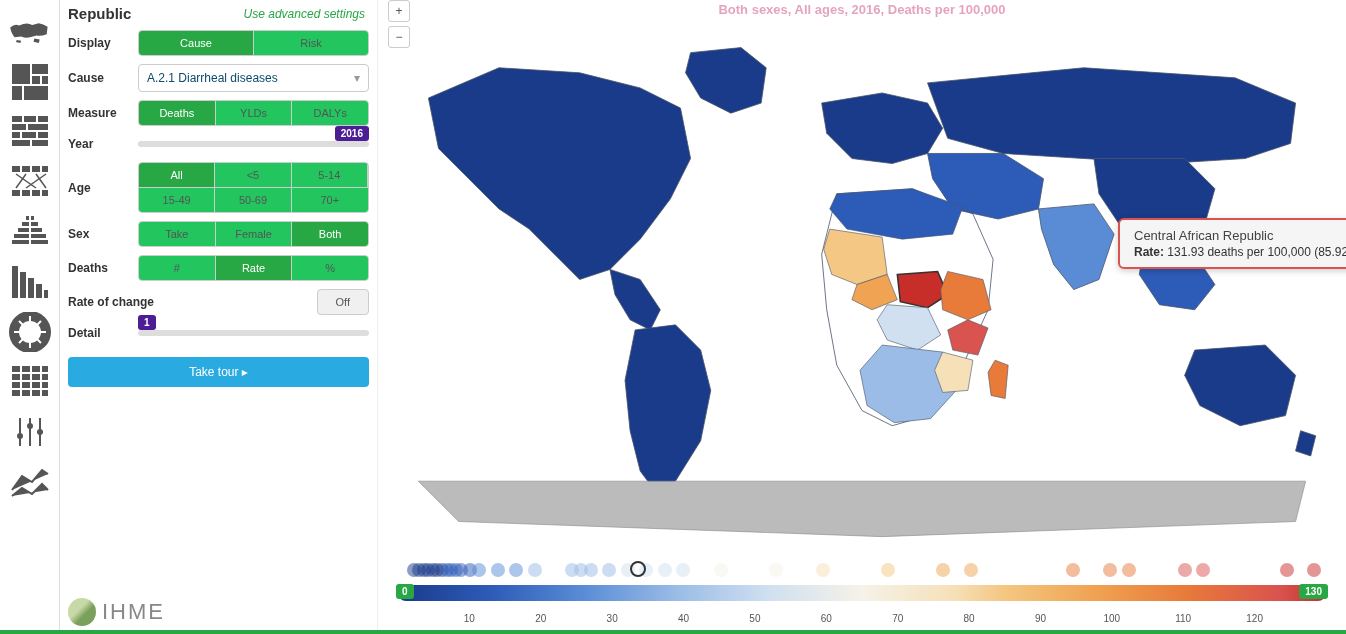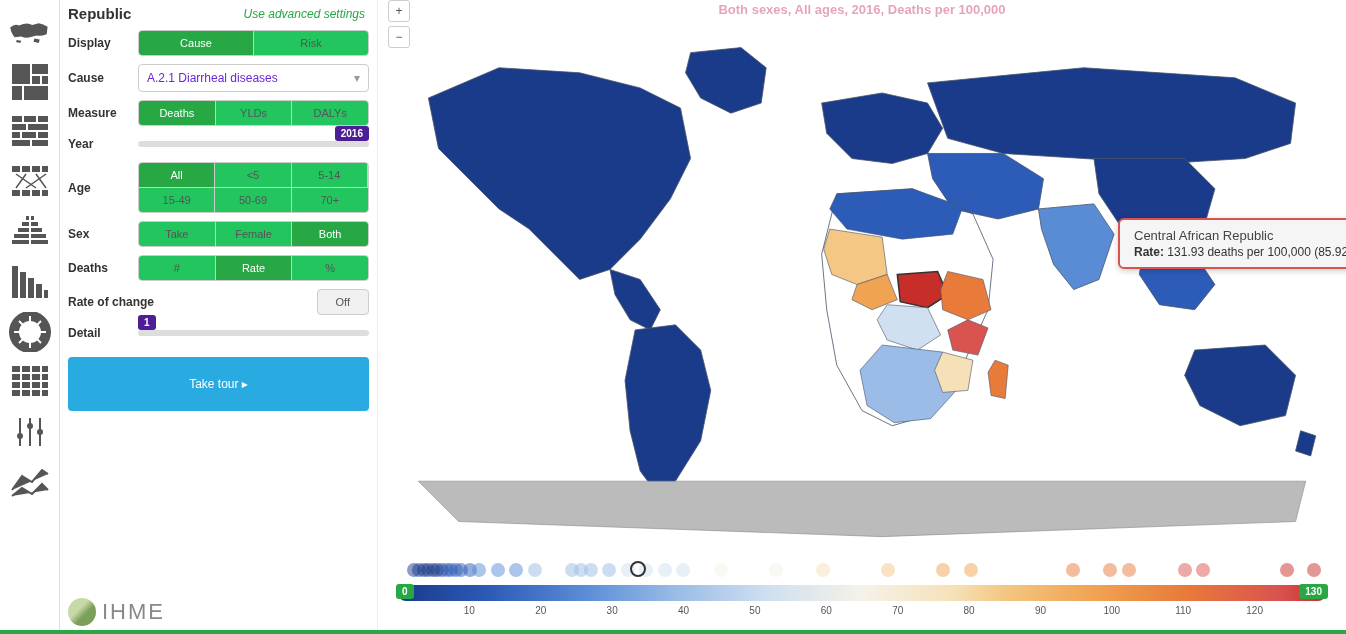--- a/index.html
+++ b/index.html
@@ -21,31 +21,31 @@
 .setting-control { flex: 1; display: flex; }
 
 .btn-group { display: flex; width: 100%; border-radius: 4px; overflow: hidden; border: 1px solid #ccc; }
 .btn-group.two-row { flex-wrap: wrap; }
 .btn { flex: 1; padding: 6px 4px; font-size: 11px; background: #22c55e; border: none; border-right: 1px solid #ccc; cursor: pointer; color: #555; min-width: 0; }
 .btn:last-child { border-right: none; }
 .btn.active { background: #28a745; color: #fff; }
 .btn.half { flex: 0 0 33.33%; }
 .btn-group.two-row .btn:nth-child(4), .btn-group.two-row .btn:nth-child(5), .btn-group.two-row .btn:nth-child(6) { border-top: 1px solid #ccc; }
 
-.select-box { flex: 1; padding: 6px 8px; font-size: 12px; border: 1px solid #ccc; border-radius: 4px; background: #fff; color: #6d28d9; position: relative; }
+.select-box { flex: 1; padding: 6px 8px; font-size: 12px; border: 1px solid #ccc; border-radius: 4px; background: #fff; color: #0c4a6e; position: relative; }
 .select-box::after { content: "▾"; position: absolute; right: 8px; color: #999; }
 
 .slider-wrap { position: relative; flex: 1; height: 20px; }
 .slider-track { width: 100%; height: 6px; background: #ddd; border-radius: 3px; position: absolute; top: 7px; }
 .slider-badge { position: absolute; right: 0; top: -8px; background: #4c1d95; color: #fff; font-size: 10px; padding: 2px 6px; border-radius: 3px; font-weight: bold; }
 .slider-badge.left { left: 0; right: auto; top: -8px; }
 
 .off-btn { padding: 6px 18px; font-size: 11px; border: 1px solid #ccc; border-radius: 4px; background: #f0f0f0; color: #555; cursor: pointer; }
 
-.tour-btn { width: 100%; padding: 20px; background: #29abe2; color: #fff; border: none; border-radius: 4px; font-size: 12px; cursor: pointer; margin-top: 6px; }
+.tour-btn { width: 100%; padding: 8px; background: #29abe2; color: #fff; border: none; border-radius: 4px; font-size: 12px; cursor: pointer; margin-top: 6px; }
 
 .logo-area { position: absolute; bottom: 8px; left: 68px; display: flex; align-items: center; gap: 6px; }
 .logo-circle { width: 28px; height: 28px; border-radius: 50%; background: linear-gradient(135deg, #c8d9a8 40%, #7ba05b 60%); }
 .logo-text { font-size: 22px; color: #888; letter-spacing: 2px; }
 
 .main-area { flex: 1; position: relative; background: #fff; }
 .map-title { text-align: center; font-size: 13px; font-weight: bold; color: #be185d; padding: 2px 0 0 0; opacity: 0.4; }
 
 .zoom-ctrl { position: absolute; left: 10px; top: 0; display: flex; flex-direction: column; gap: 4px; }
 .zoom-btn { width: 22px; height: 22px; border: 1px solid #ccc; background: #fff; border-radius: 3px; cursor: pointer; font-size: 12px; color: #555; }
@@ -57,21 +57,21 @@
 .tooltip .tt-line b { font-weight: bold; }
 
 .legend-area { position: absolute; bottom: 10px; left: 20px; right: 20px; height: 65px; }
 .legend-dots { position: relative; height: 30px; width: 100%; }
 .legend-dot { position: absolute; width: 14px; height: 14px; border-radius: 50%; opacity: 0.5; top: 8px; }
 .legend-ring { position: absolute; width: 16px; height: 16px; border: 2px solid #333; border-radius: 50%; top: 6px; background: transparent; }
 .legend-bar { position: relative; height: 16px; width: 100%; border-radius: 8px; background: linear-gradient(to right, #1a3a8a 0%, #2d5bb8 10%, #5a8cd6 20%, #9abce6 30%, #d0e0f0 40%, #f5f2e8 50%, #f6e0b8 60%, #f4c884 65%, #f0a352 75%, #e87a3a 85%, #d9534f 95%, #c72e2a 100%); }
 .legend-cap { position: absolute; background: #28a745; color: #fff; font-size: 10px; padding: 2px 6px; border-radius: 3px; top: -1px; font-weight: bold; }
 .legend-cap.left { left: -2px; }
 .legend-cap.right { right: -2px; }
-.legend-ticks { position: relative; width: 100%; height: 15px; margin-top: 4px; }
+.legend-ticks { position: relative; width: 100%; height: 15px; margin-top: 12px; }
 .legend-tick { position: absolute; font-size: 10px; color: #555; transform: translateX(-50%); }
 </style>
 </head>
 <body>
 
 <div class="container">
   <div class="left-nav">
     <div class="nav-icon">
         <svg viewBox="0 0 100 60">
           <path d="M5 20 Q15 10 25 15 L35 12 Q45 8 55 14 L70 10 Q80 12 90 18 L88 35 Q75 40 65 38 L50 42 Q40 45 30 40 L15 42 Q8 35 5 20 Z M20 48 L30 50 L28 55 L18 53 Z M60 45 L72 47 L70 55 L58 52 Z"></path>

